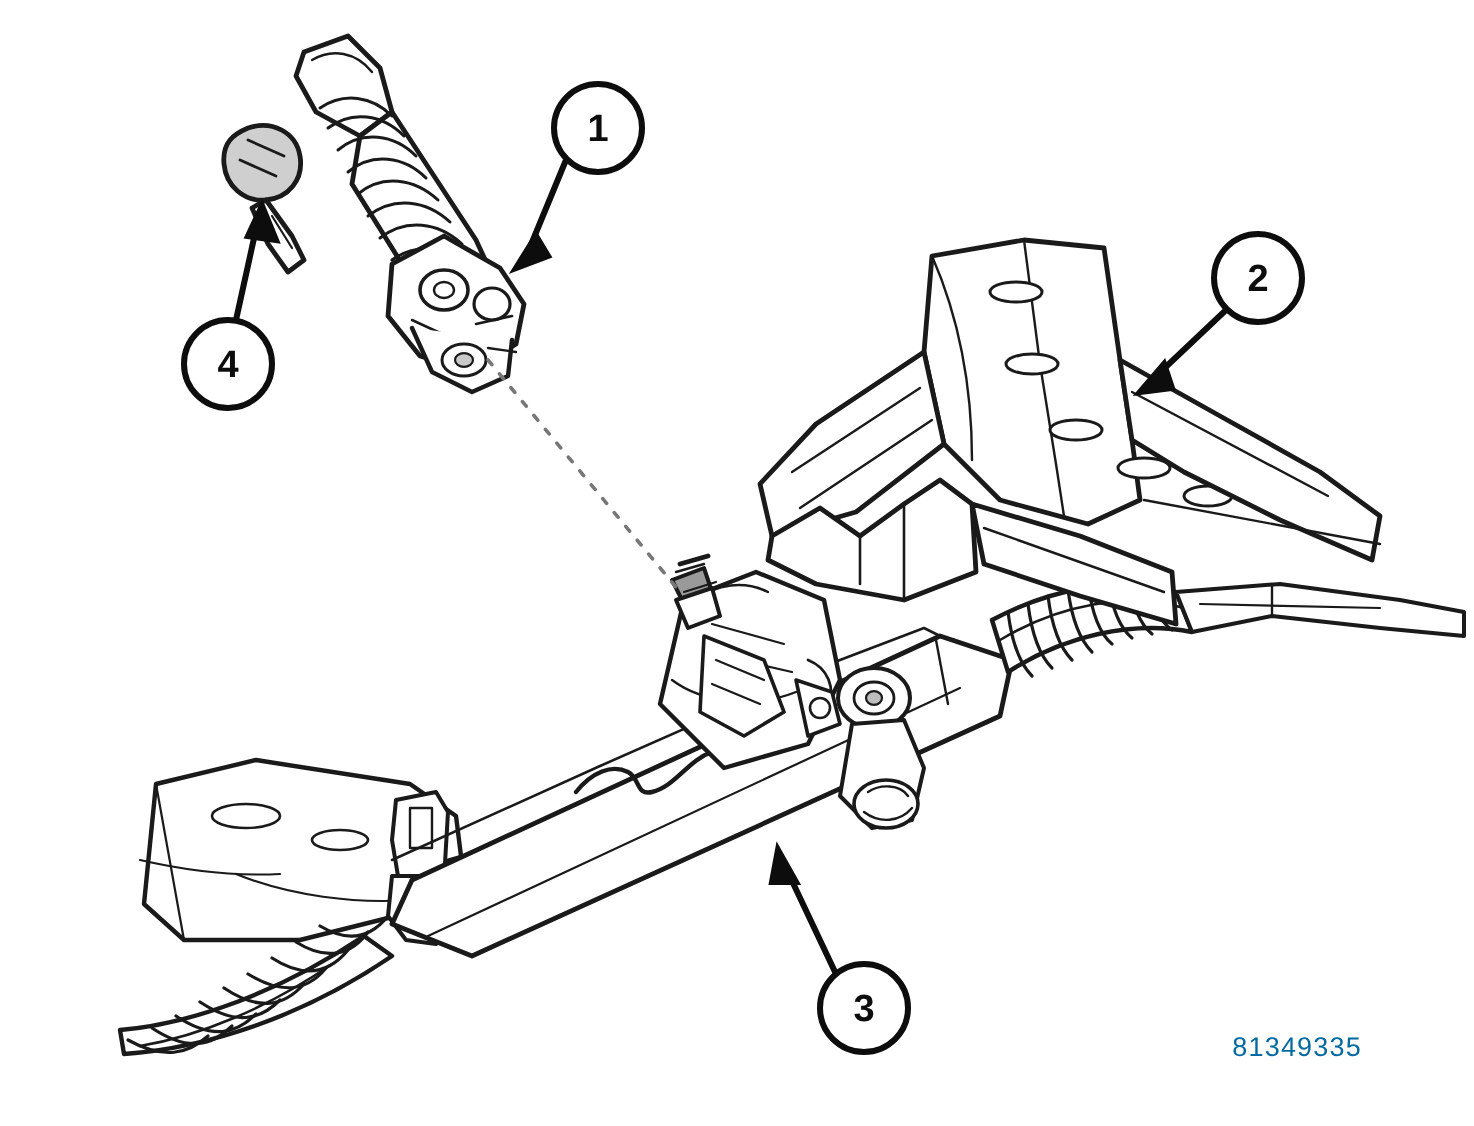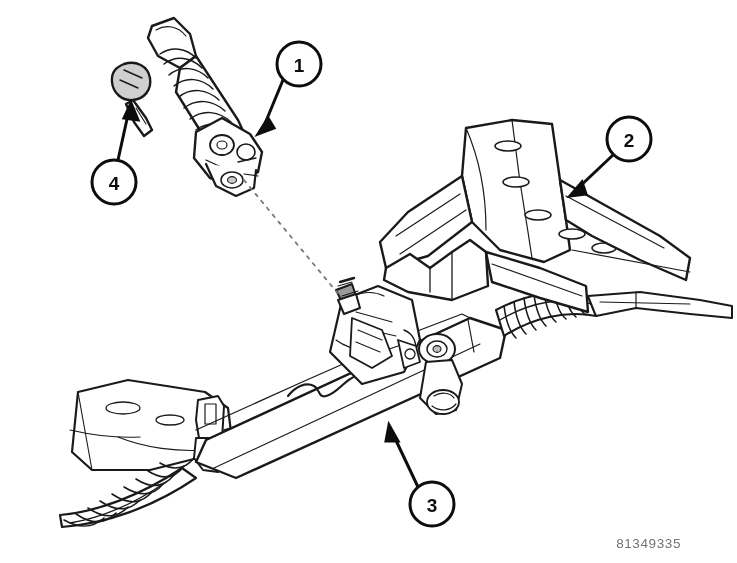--- a/index.html
+++ b/index.html
@@ -28,25 +28,25 @@
     font-family: "Liberation Sans", sans-serif;
     font-weight: bold;
     font-size: 19px;
     fill: #0d0d0d;
     text-anchor: middle;
     dominant-baseline: central;
   }
   #part-number {
     position: absolute;
     right: 56px;
-    bottom: 12px;
+    bottom: 32px;
     font-family: "Liberation Sans", sans-serif;
     font-size: 13.5px;
     letter-spacing: 0.6px;
-    color: #737373;
+    color: #0369a1;
     white-space: nowrap;
   }
 </style>
 </head>
 <body>
 
 <div id="figure">
 
   <svg id="art" viewBox="0 0 737 563" xmlns="http://www.w3.org/2000/svg">
 

